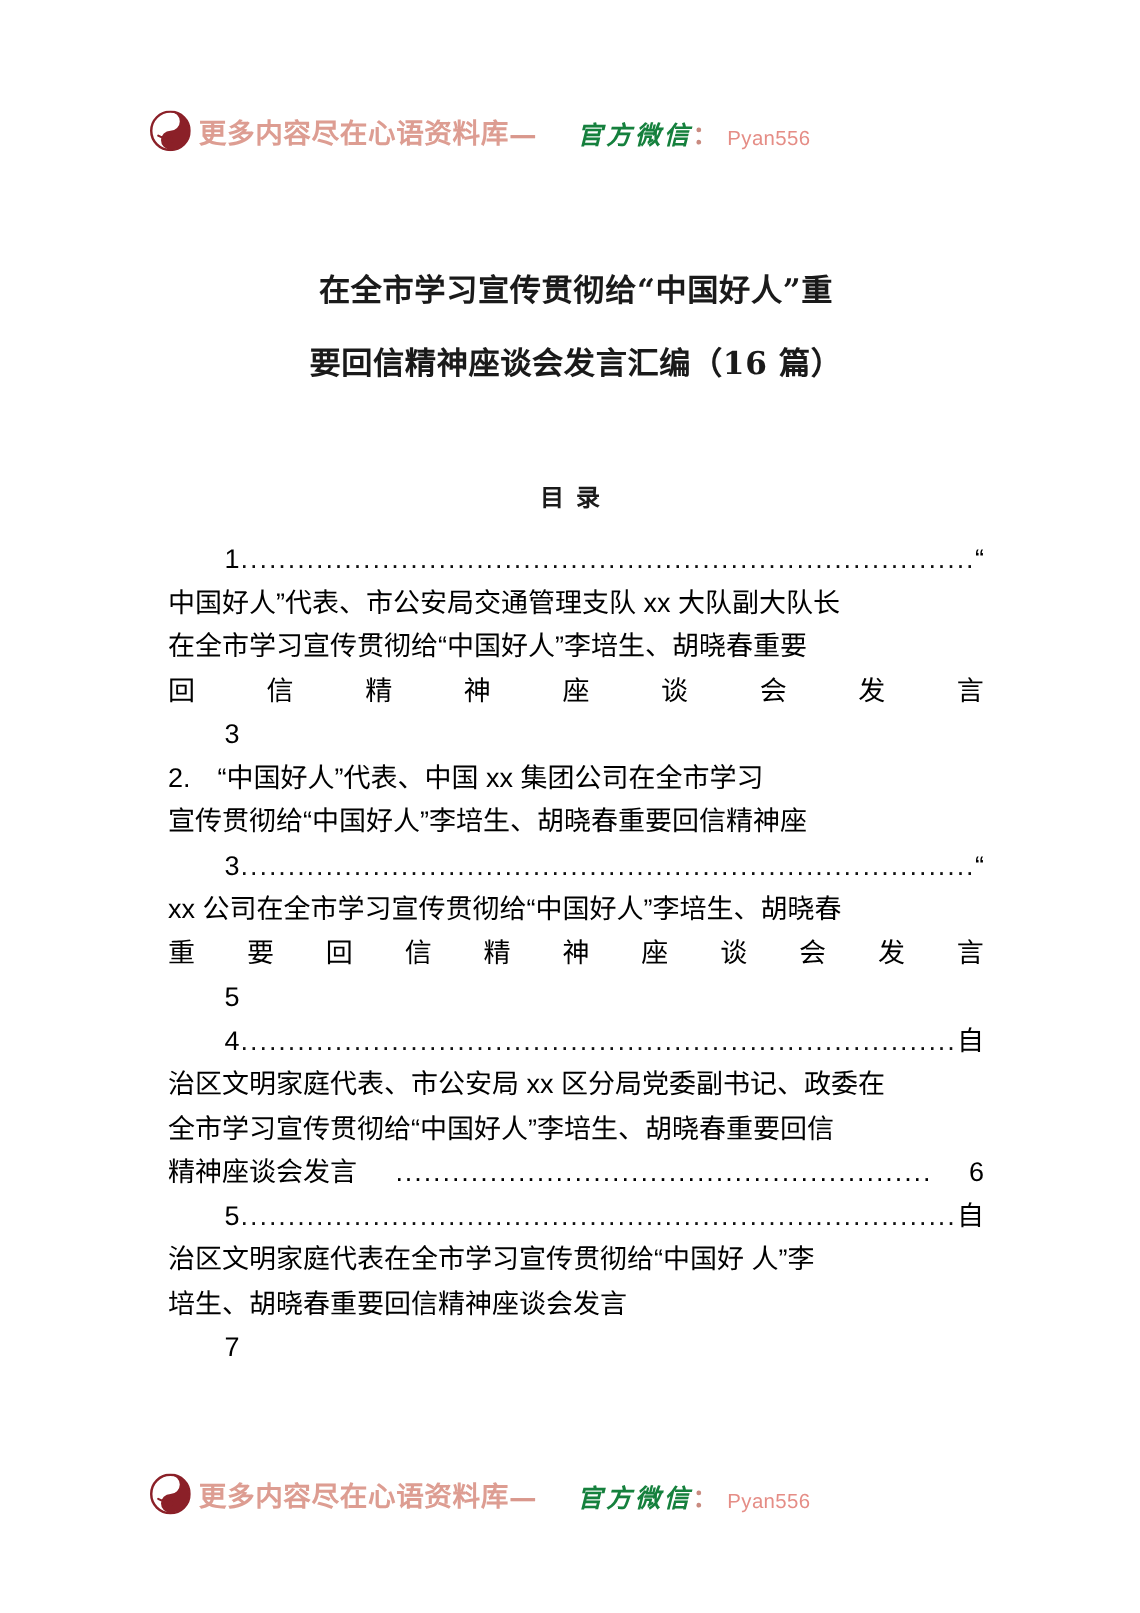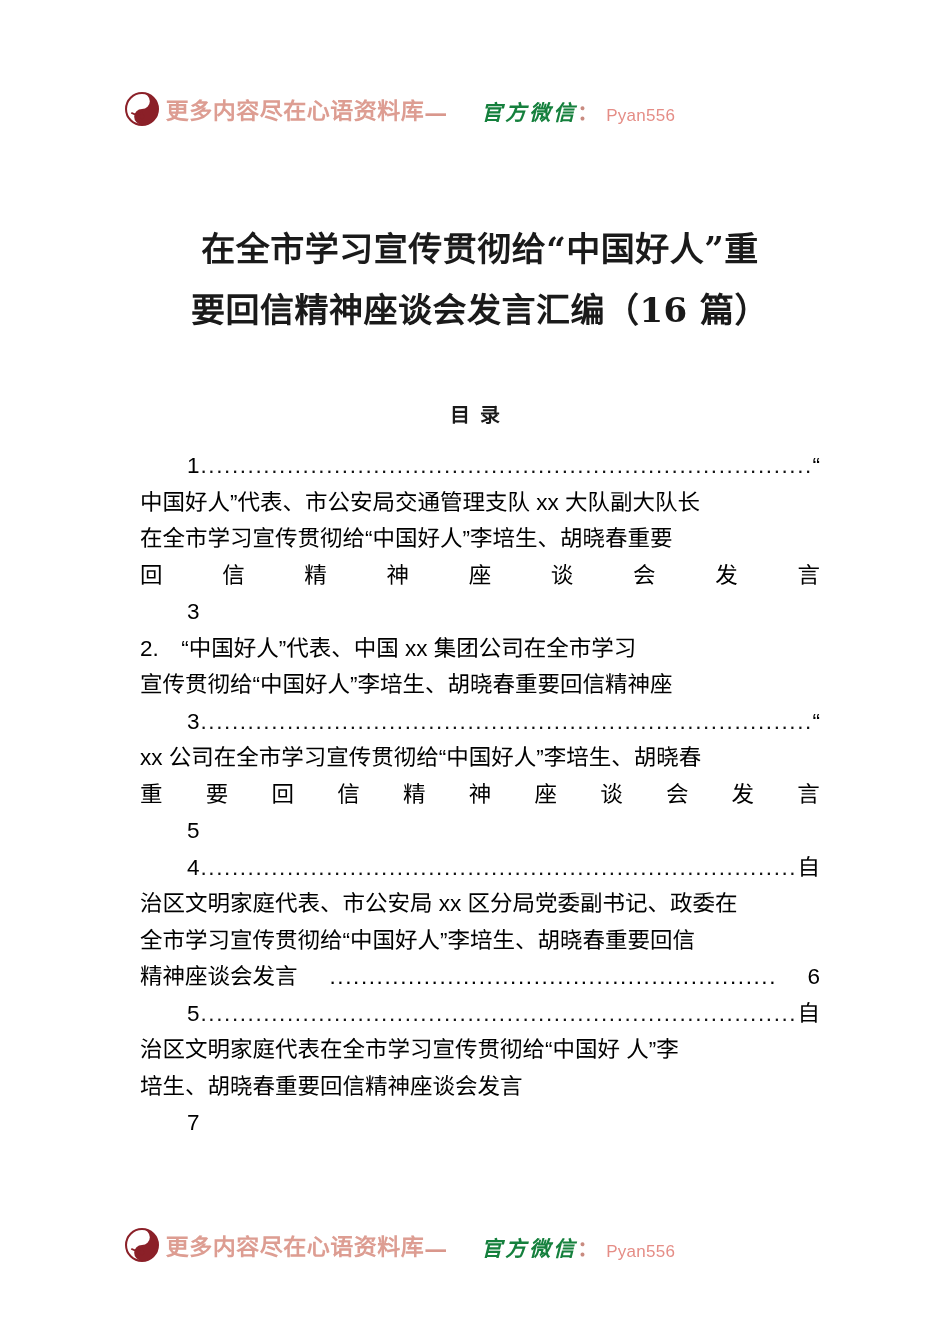--- a/index.html
+++ b/index.html
@@ -85,21 +85,21 @@
   }
 
   
   .doc-title {
     position: absolute;
     top: 196px;
     left: 150px;
     width: 660px;
     text-align: center;
     font-family: "DejaVu Serif", "Liberation Serif", serif;
-    font-size: 34px;
+    font-size: 26px;
     line-height: 61px;
     letter-spacing: 0.5px;
     color: #1a1a1a;
   }
   .doc-title .tline { display: block; }
 
   
   .toc-heading {
     position: absolute;
     top: 382px;

